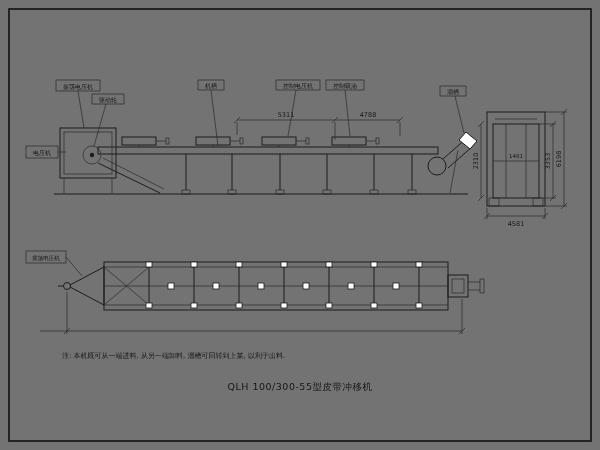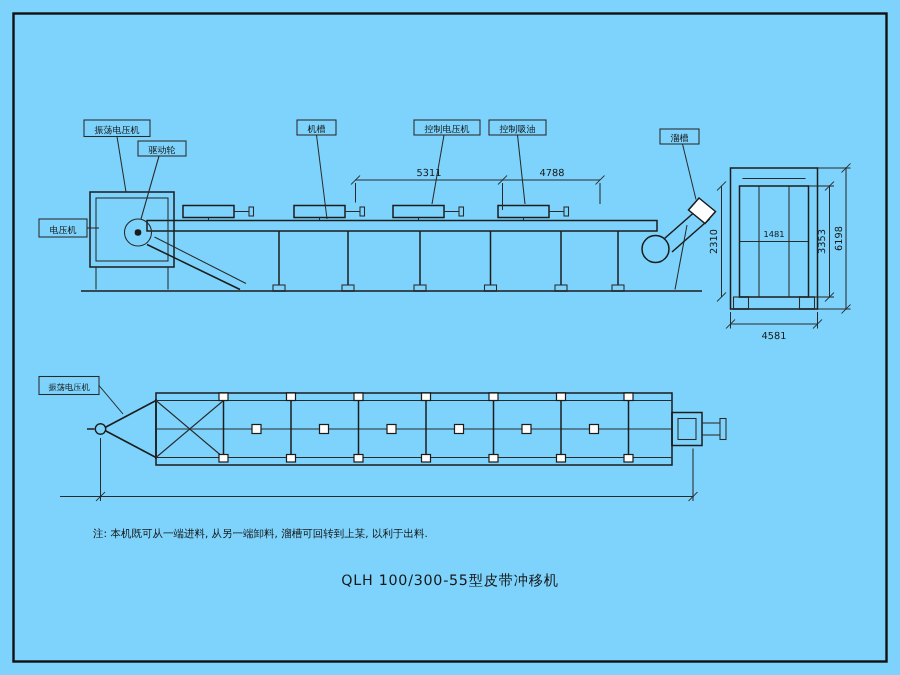--- a/index.html
+++ b/index.html
@@ -7,21 +7,21 @@
     padding: 0;
     width: 600px;
     height: 450px;
     background: #e9e9e7;
     font-family: "DejaVu Sans", "Liberation Sans", sans-serif;
   }
   #sheet {
     position: relative;
     width: 600px;
     height: 450px;
-    background: #7dd3fc;
+    background: #737373;
     overflow: hidden;
   }
   svg { display: block; }
   .ln   { stroke: #1c1c1c; stroke-width: 1; fill: none; }
   .thin { stroke: #2a2a2a; stroke-width: 0.7; fill: none; }
   .thick{ stroke: #111;    stroke-width: 1.6; fill: none; }
   .fillw{ fill: #ffffff; stroke: #1c1c1c; stroke-width: 1; }
   .node { fill: #fdfdfb; stroke: #1c1c1c; stroke-width: 0.8; }
   text  {
     fill: #161616;

